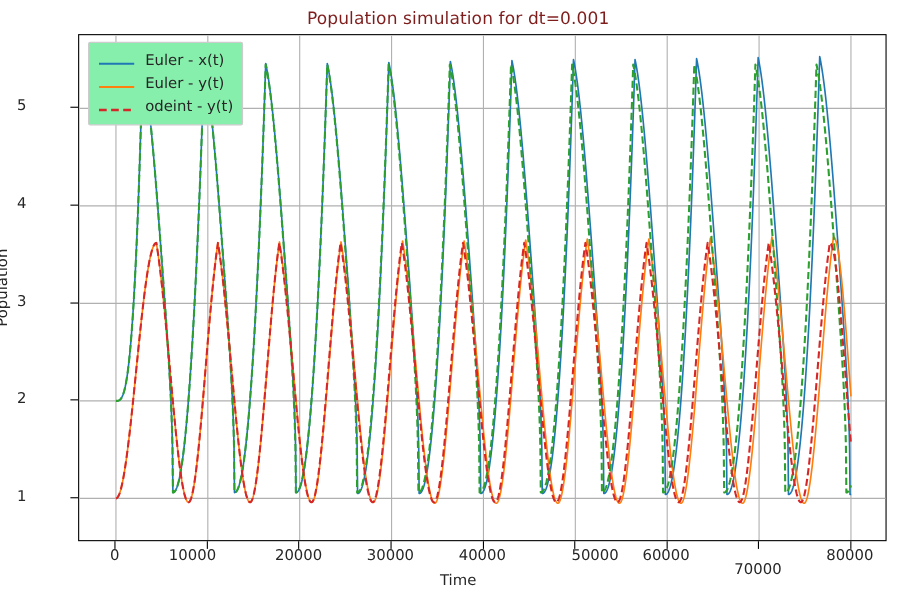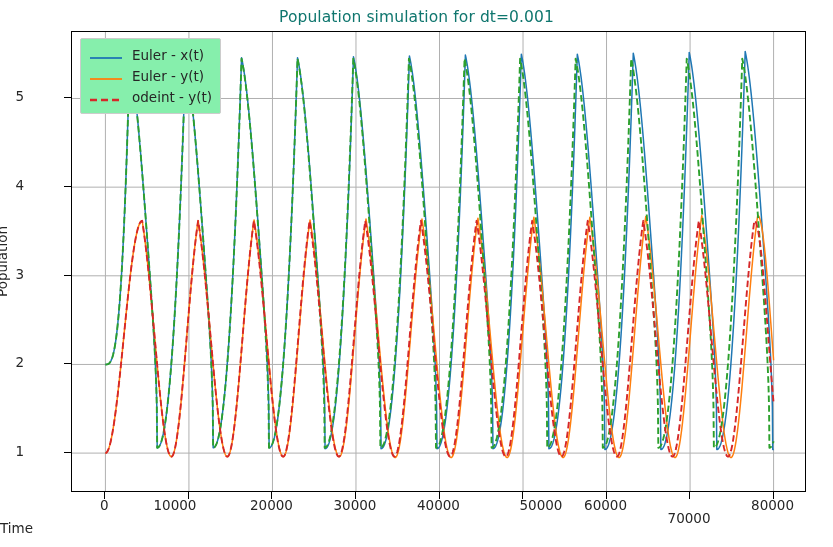--- a/index.html
+++ b/index.html
@@ -19,21 +19,21 @@
     height: 547px;
     background: #ffffff;
   }
   #chart-title {
     position: absolute;
     left: 0;
     top: 8px;
     width: 833px;
     text-align: center;
     font-size: 15.5px;
-    color: #0f766e;
+    color: #7f1d1d;
     letter-spacing: 0.1px;
   }
   #plot-area {
     position: absolute;
     left: 71px;
     top: 31px;
     width: 735px;
     height: 461px;
     border: 1.1px solid #000000;
     box-sizing: border-box;
@@ -59,21 +59,21 @@
     width: 120px;
     text-align: center;
     font-size: 13.5px;
     color: #262626;
   }
   #xlabel {
     position: absolute;
     left: 0;
     top: 520px;
     width: 833px;
-    text-align: left;
+    text-align: center;
     font-size: 13.5px;
     color: #262626;
   }
   #ylabel {
     position: absolute;
     left: -6px;
     top: 0;
     width: 461px;
     height: 20px;
     transform: rotate(-90deg);

